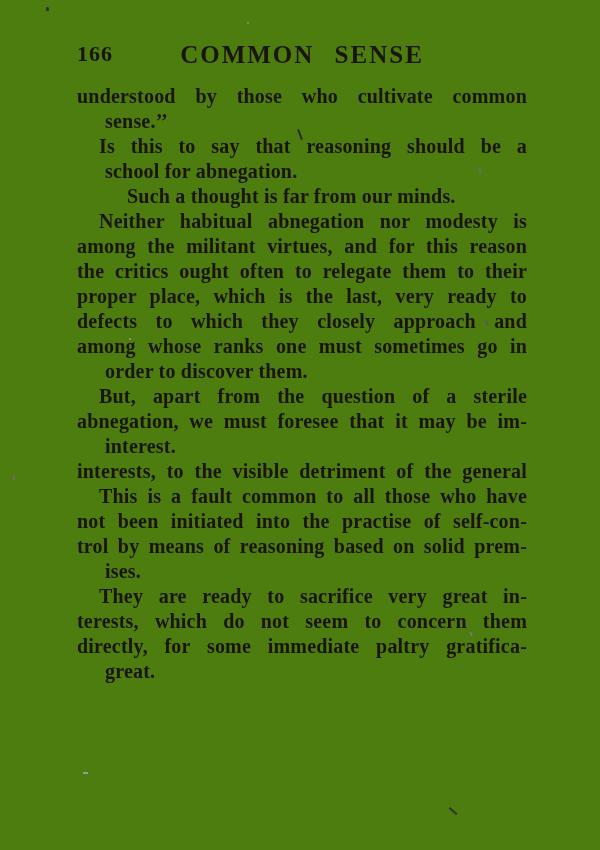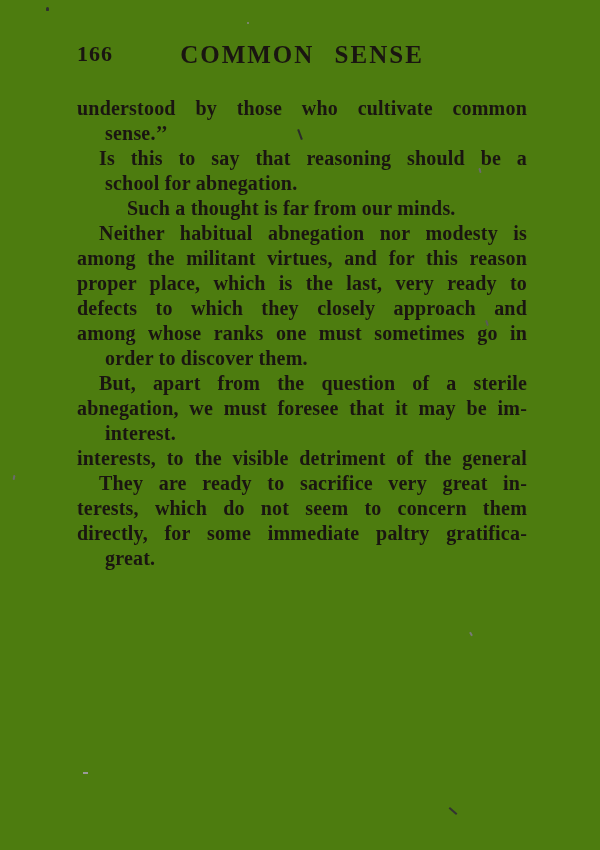--- a/index.html
+++ b/index.html
@@ -40,21 +40,21 @@
     text-align: center;
     font-size: 25px;
     font-weight: bold;
     letter-spacing: 2px;
     word-spacing: 12px;
     white-space: nowrap;
   }
   
   .text-block {
     position: absolute;
-    top: 96px;
+    top: 84px;
     left: 77px;
     width: 450px;
     font-size: 20px;
     font-weight: bold;
     line-height: 25px;
     letter-spacing: 0.2px;
   }
   .para { margin: 0; }
   .line {
     text-align: justify;
@@ -103,33 +103,40 @@
       <div class="line last">school for abnegation.</div>
     </div>
 
     <div class="para">
       <div class="line indent last">Such a thought is far from our minds.</div>
     </div>
 
     <div class="para">
       <div class="line indent">Neither habitual abnegation nor modesty is</div>
       <div class="line">among the militant virtues, and for this reason</div>
+      <div class="line">the critics ought often to relegate them to their</div>
       <div class="line">proper place, which is the last, very ready to</div>
       <div class="line">defects to which they closely approach and</div>
       <div class="line">among whose ranks one must sometimes go in</div>
       <div class="line last">order to discover them.</div>
     </div>
 
     <div class="para">
       <div class="line indent">But, apart from the question of a sterile</div>
       <div class="line">abnegation, we must foresee that it may be im-</div>
       <div class="line last">interest.</div>
       <div class="line">interests, to the visible detriment of the general</div>
     </div>
 
+    <div class="para">
+      <div class="line indent">This is a fault common to all those who have</div>
+      <div class="line">not been initiated into the practise of self-con-</div>
+      <div class="line">trol by means of reasoning based on solid prem-</div>
+      <div class="line last">ises.</div>
+    </div>
 
     <div class="para">
       <div class="line indent">They are ready to sacrifice very great in-</div>
       <div class="line">terests, which do not seem to concern them</div>
       <div class="line">directly, for some immediate paltry gratifica-</div>
       <div class="line last">great.</div>
     </div>
 
 
   </div>

